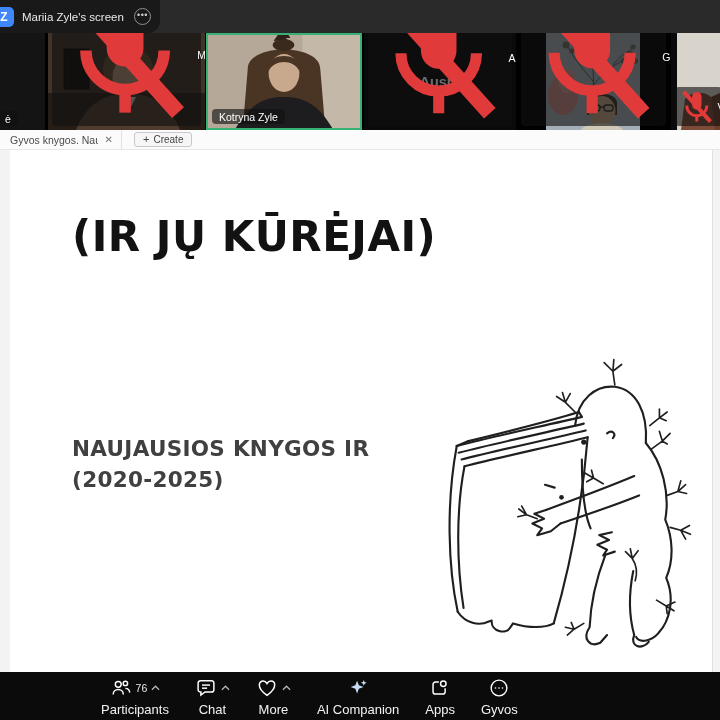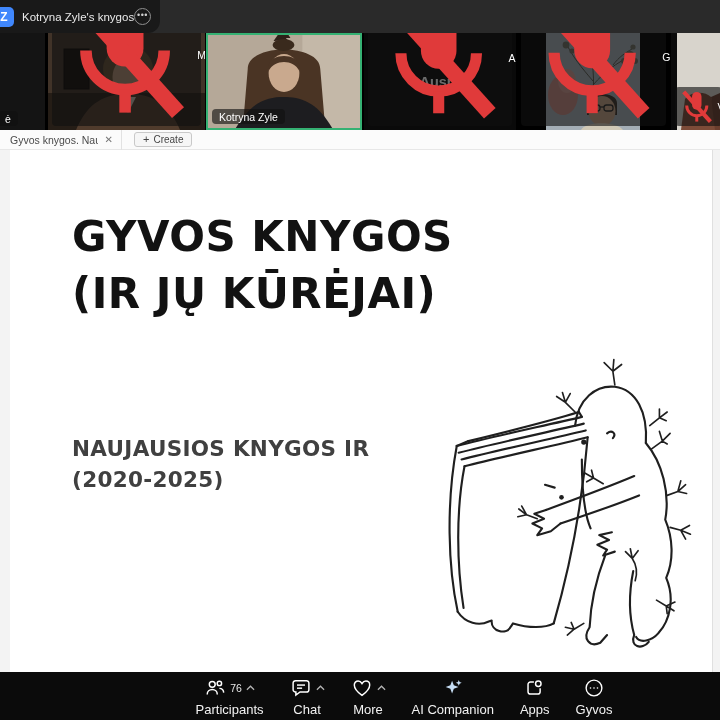--- a/index.html
+++ b/index.html
@@ -53,39 +53,39 @@
                font-family:"DejaVu Sans","Liberation Sans",sans-serif;
                font-weight:900;font-size:42px;line-height:57px;letter-spacing:.5px;}
   .slide-subtitle{position:absolute;left:72px;top:283px;color:#404040;
                font-family:"DejaVu Sans","Liberation Sans",sans-serif;
                font-weight:900;font-size:21.5px;line-height:31px;letter-spacing:.3px;}
   .illustration{position:absolute;left:436px;top:198px;width:282px;height:320px;}
   .illustration svg{width:100%;height:100%;}
 
   
   .toolbar{position:absolute;left:0;top:672px;width:720px;height:48px;background:#0b0b0b;
-           display:flex;align-items:center;justify-content:center;padding-left:88px;gap:0;}
+           display:flex;align-items:center;padding-left:88px;gap:0;}
   .tb-item{display:flex;flex-direction:column;align-items:center;justify-content:center;
            height:48px;padding:0 13px;cursor:default;}
   .tb-iconrow{display:flex;align-items:center;gap:4px;height:26px;}
   .tb-label{font-size:13px;color:#f2f2f2;margin-top:1px;white-space:nowrap;}
   .tb-count{font-size:10.5px;color:#e8e8e8;}
   .caret{width:9px;height:6px;}
   .share-btn{width:26px;height:26px;border-radius:7px;background:#2bd46e;
              display:flex;align-items:center;justify-content:center;}
 </style>
 </head>
 <body>
 
 <div id="screen">
 
   <div class="topbar">
     <div class="share-tab">
       <div class="zoom-logo">Z</div>
-      <div class="share-tab-title">Kotryna Zyle's knygos</div>
+      <div class="share-tab-title">Mariia Zyle's screen</div>
       <div class="tab-options">
           <span>•••</span>
         </div>
     </div>
   </div>
 
   <div class="filmstrip">
 
     <div class="thumb" style="left:0;width:45px;background:#141414;">
       <div class="vlabel nomic" style="left:-2px;">ė</div>
@@ -213,21 +213,20 @@
       <span class="create-plus">+</span>
       <span>Create</span>
     </div>
   </div>
 
   <div class="content">
     <div class="gutter-l"></div>
     <div class="gutter-r"></div>
 
     <div class="slide-title">
-      <div>GYVOS KNYGOS</div>
       <div>(IR JŲ KŪRĖJAI)</div>
     </div>
 
     <div class="slide-subtitle">
       <div>NAUJAUSIOS KNYGOS IR</div>
       <div>(2020-2025)</div>
     </div>
 
     <div class="illustration">
       <svg viewBox="0 0 290 330">

